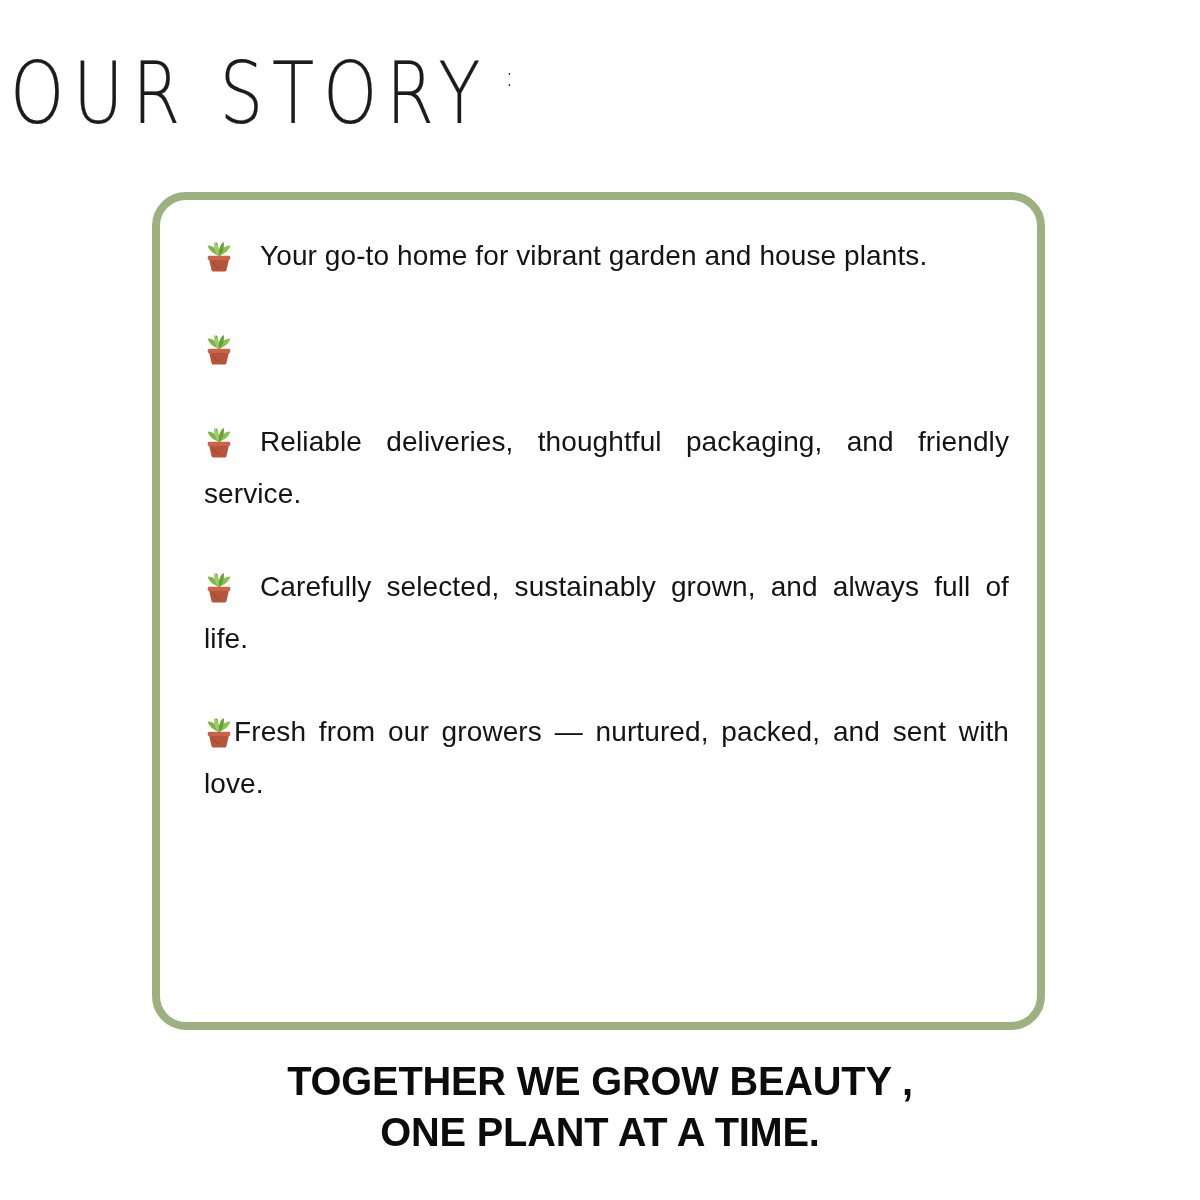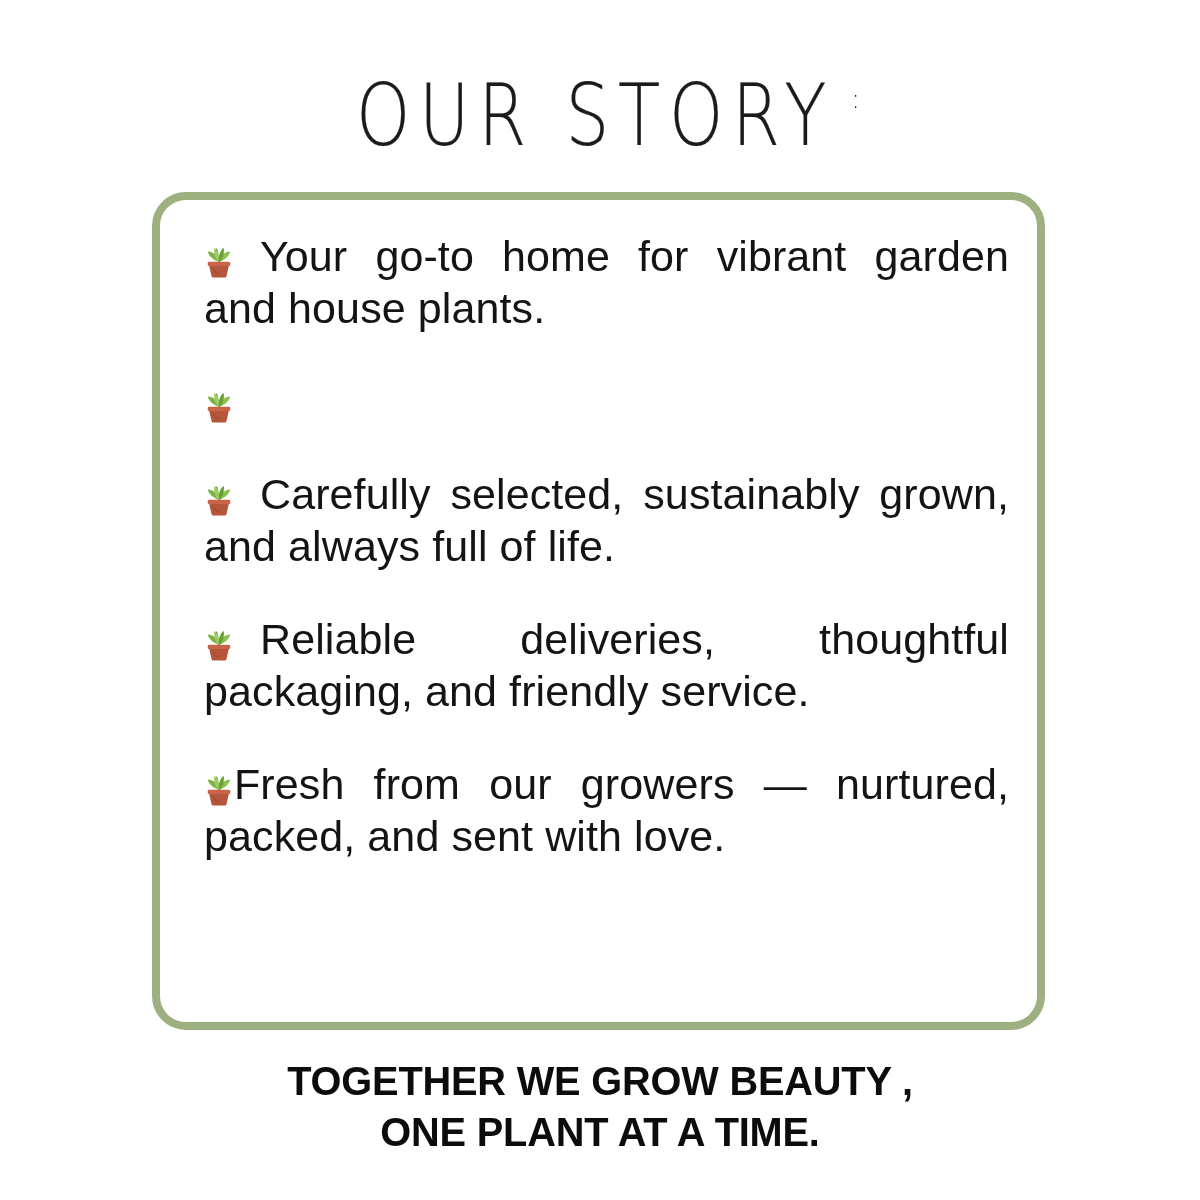--- a/index.html
+++ b/index.html
@@ -21,25 +21,25 @@
     position: absolute;
     inset: 0;
     background: #ffffff;
   }
 
   
   .title-wrap {
     position: absolute;
     left: 0;
     right: 0;
-    top: 70px;
+    top: 48px;
     height: 90px;
     display: flex;
     align-items: center;
-    justify-content: center;
+    justify-content: flex-start;
   }
   .title {
     font-family: "DejaVu Sans", sans-serif;
     font-weight: 100;
     font-size: 72px;
     line-height: 1;
     letter-spacing: 9px;
     color: #1b1b1b;
     
     transform: scaleY(1.18) scaleX(0.96);
@@ -75,21 +75,21 @@
 
   .story-inner {
     position: absolute;
     left: 44px;
     top: 30px;
     width: 805px;
   }
 
   .story-item {
     font-family: "Liberation Sans", sans-serif;
-    font-size: 43px;
+    font-size: 28px;
     line-height: 52px;
     color: #141414;
     text-align: justify;
     text-justify: inter-word;
     margin: 0 0 41px 0;
     letter-spacing: 0.1px;
   }
   .story-item:last-child {
     margin-bottom: 8px;
   }
@@ -174,36 +174,36 @@
           <svg viewBox="0 0 32 36" xmlns="http://www.w3.org/2000/svg">
             <path d="M16 20 C15 14 14 9 13 5" stroke="#5c8a3c" stroke-width="2" fill="none"></path>
             <path d="M16 19 C10 17 5 13 4 8 C10 8 14 12 16 19Z" fill="#7cb342"></path>
             <path d="M16 19 C22 17 27 13 28 8 C22 8 18 12 16 19Z" fill="#8bc34a"></path>
             <path d="M16 20 C12 16 10 10 11 4 C15 7 17 13 16 20Z" fill="#9ccc65"></path>
             <path d="M16 20 C20 16 22 10 21 4 C17 7 15 13 16 20Z" fill="#689f38"></path>
             <path d="M5 21 h22 l-3 13 a2 2 0 0 1 -2 1.6 h-12 a2 2 0 0 1 -2 -1.6Z" fill="#b5553a"></path>
             <rect x="4" y="19" width="24" height="4.4" rx="1.4" fill="#c9644a"></rect>
             <path d="M9 25 c2 4 4 6 7 7" stroke="#8c3f2c" stroke-width="1.1" fill="none" opacity="0.5"></path>
           </svg>
+        </span><span class="lead-gap"></span><span>Reliable deliveries, thoughtful packaging, and friendly service.</span>
+      </p>
+
+      <p class="story-item">
+        <span class="plant-icon">
+          <svg viewBox="0 0 32 36" xmlns="http://www.w3.org/2000/svg">
+            <path d="M16 20 C15 14 14 9 13 5" stroke="#5c8a3c" stroke-width="2" fill="none"></path>
+            <path d="M16 19 C10 17 5 13 4 8 C10 8 14 12 16 19Z" fill="#7cb342"></path>
+            <path d="M16 19 C22 17 27 13 28 8 C22 8 18 12 16 19Z" fill="#8bc34a"></path>
+            <path d="M16 20 C12 16 10 10 11 4 C15 7 17 13 16 20Z" fill="#9ccc65"></path>
+            <path d="M16 20 C20 16 22 10 21 4 C17 7 15 13 16 20Z" fill="#689f38"></path>
+            <path d="M5 21 h22 l-3 13 a2 2 0 0 1 -2 1.6 h-12 a2 2 0 0 1 -2 -1.6Z" fill="#b5553a"></path>
+            <rect x="4" y="19" width="24" height="4.4" rx="1.4" fill="#c9644a"></rect>
+            <path d="M9 25 c2 4 4 6 7 7" stroke="#8c3f2c" stroke-width="1.1" fill="none" opacity="0.5"></path>
+          </svg>
         </span><span class="lead-gap"></span><span>Carefully selected, sustainably grown, and always full of life.</span>
-      </p>
-
-      <p class="story-item">
-        <span class="plant-icon">
-          <svg viewBox="0 0 32 36" xmlns="http://www.w3.org/2000/svg">
-            <path d="M16 20 C15 14 14 9 13 5" stroke="#5c8a3c" stroke-width="2" fill="none"></path>
-            <path d="M16 19 C10 17 5 13 4 8 C10 8 14 12 16 19Z" fill="#7cb342"></path>
-            <path d="M16 19 C22 17 27 13 28 8 C22 8 18 12 16 19Z" fill="#8bc34a"></path>
-            <path d="M16 20 C12 16 10 10 11 4 C15 7 17 13 16 20Z" fill="#9ccc65"></path>
-            <path d="M16 20 C20 16 22 10 21 4 C17 7 15 13 16 20Z" fill="#689f38"></path>
-            <path d="M5 21 h22 l-3 13 a2 2 0 0 1 -2 1.6 h-12 a2 2 0 0 1 -2 -1.6Z" fill="#b5553a"></path>
-            <rect x="4" y="19" width="24" height="4.4" rx="1.4" fill="#c9644a"></rect>
-            <path d="M9 25 c2 4 4 6 7 7" stroke="#8c3f2c" stroke-width="1.1" fill="none" opacity="0.5"></path>
-          </svg>
-        </span><span class="lead-gap"></span><span>Reliable deliveries, thoughtful packaging, and friendly service.</span>
       </p>
 
       <p class="story-item tight">
         <span class="plant-icon">
           <svg viewBox="0 0 32 36" xmlns="http://www.w3.org/2000/svg">
             <path d="M16 20 C15 14 14 9 13 5" stroke="#5c8a3c" stroke-width="2" fill="none"></path>
             <path d="M16 19 C10 17 5 13 4 8 C10 8 14 12 16 19Z" fill="#7cb342"></path>
             <path d="M16 19 C22 17 27 13 28 8 C22 8 18 12 16 19Z" fill="#8bc34a"></path>
             <path d="M16 20 C12 16 10 10 11 4 C15 7 17 13 16 20Z" fill="#9ccc65"></path>
             <path d="M16 20 C20 16 22 10 21 4 C17 7 15 13 16 20Z" fill="#689f38"></path>

